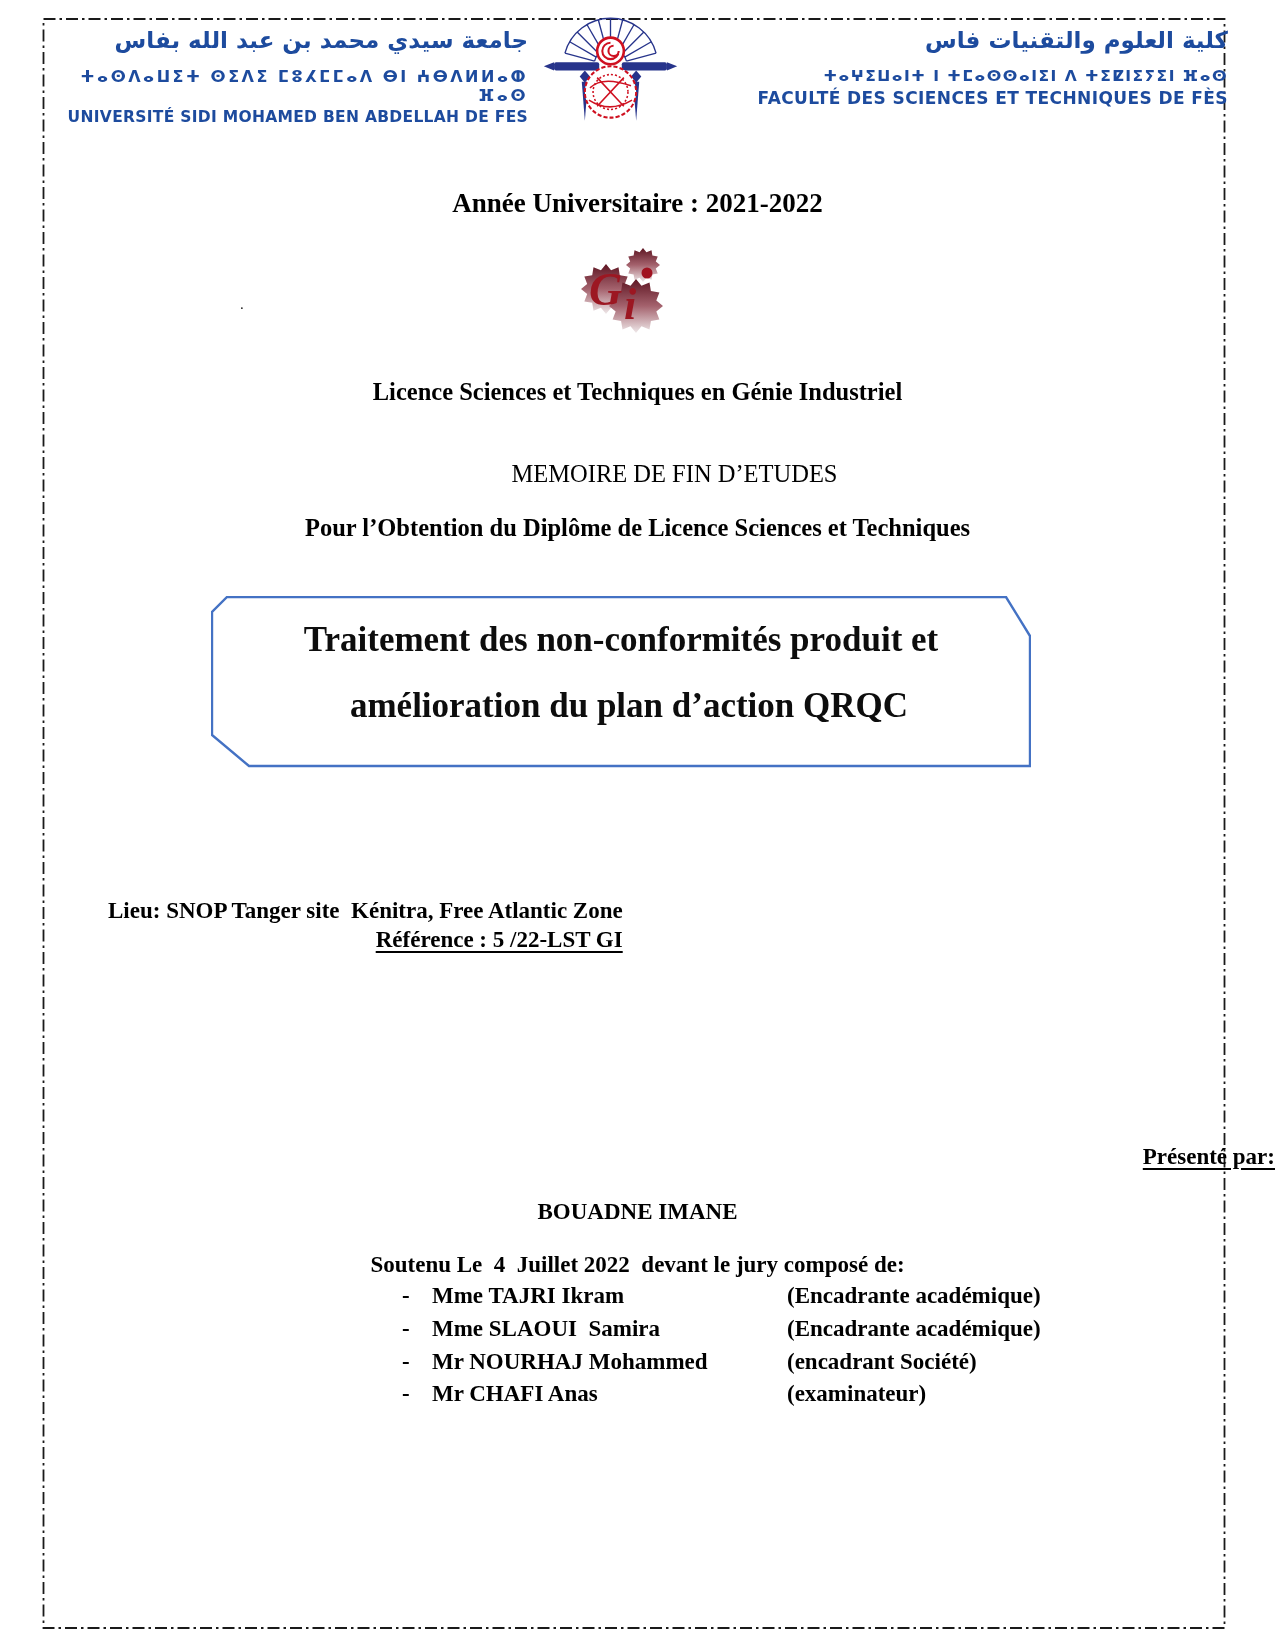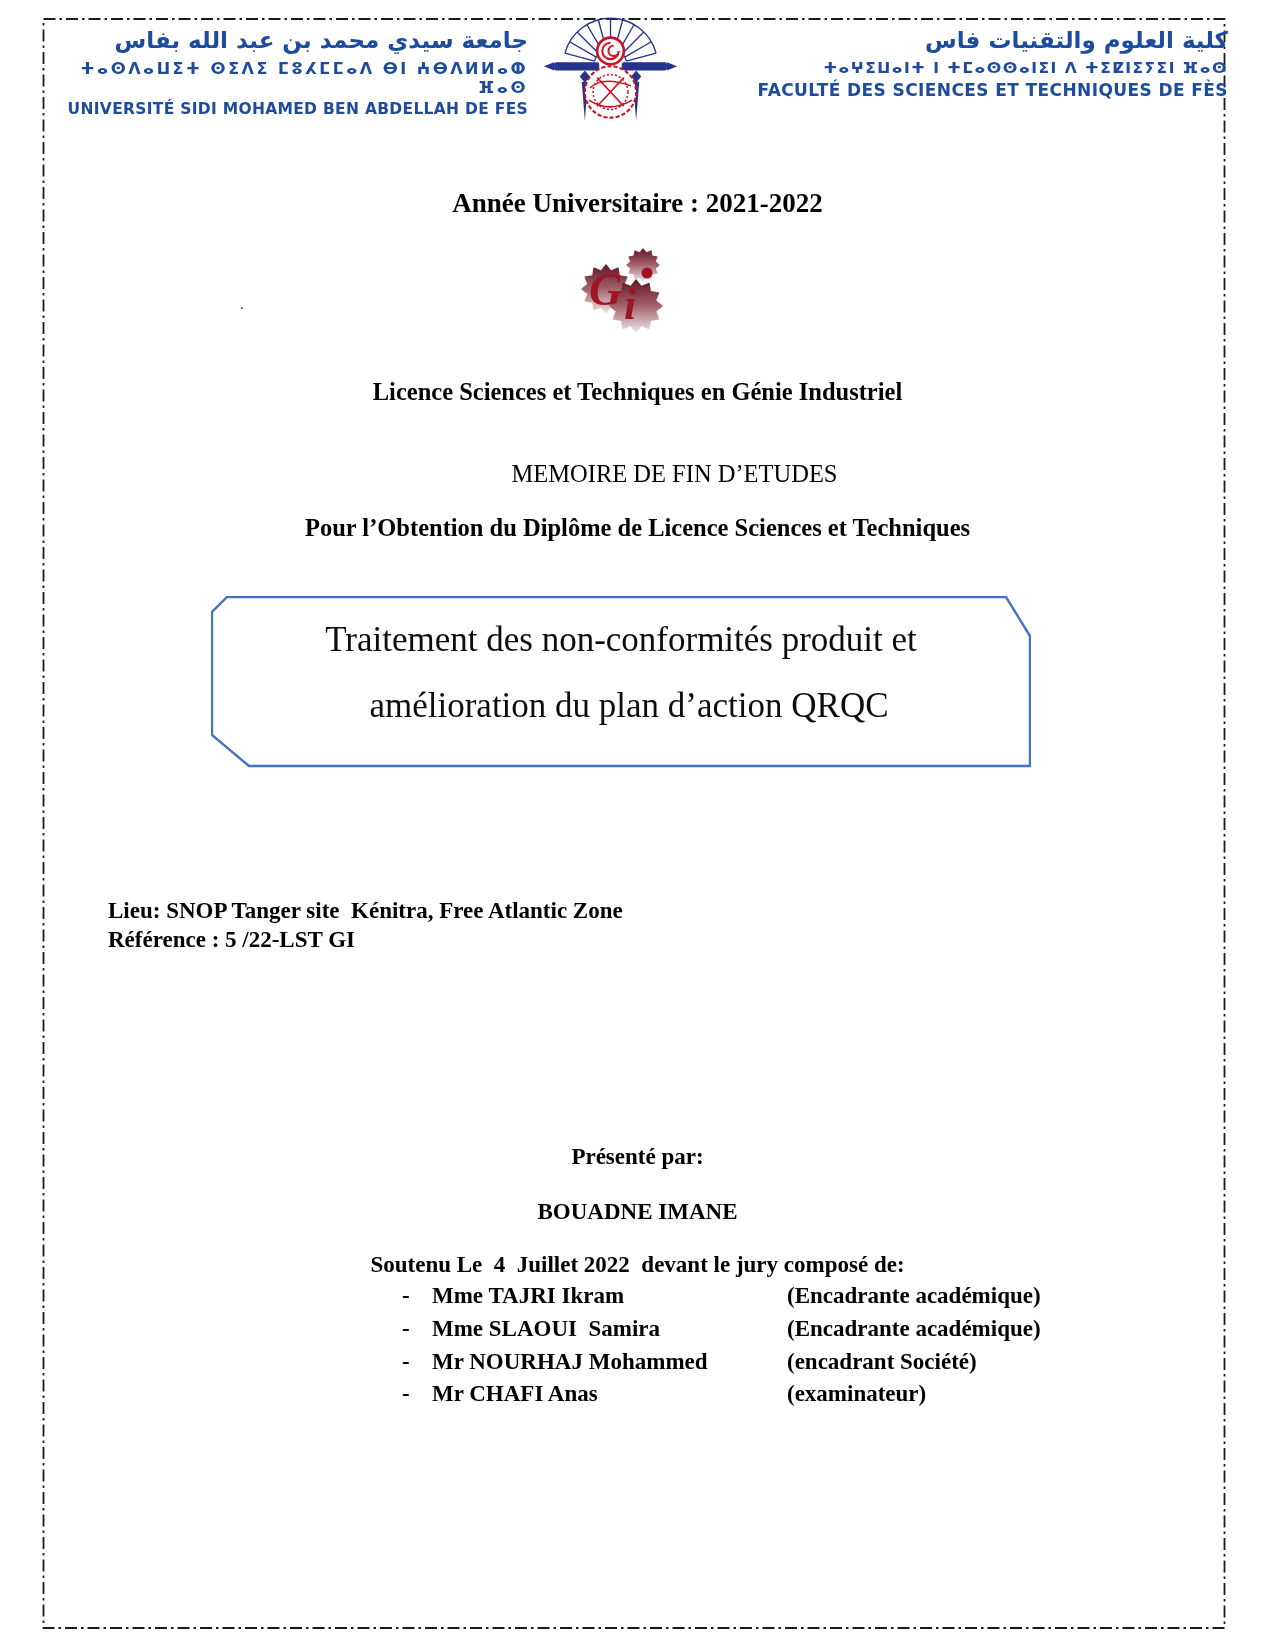--- a/index.html
+++ b/index.html
@@ -10,40 +10,40 @@
     font-family:"Liberation Serif", serif;
     color:#000;
     overflow:hidden;
   }
   .abs{position:absolute;}
   .center-line{position:absolute;left:0;width:1275px;text-align:center;margin-top:28px;}
   .pre{white-space:pre-wrap;}
   
   .hdr{color:#1d4b9e;text-align:right;font-family:"DejaVu Sans", sans-serif;}
   .hdr .ar{font-size:23px;font-weight:bold;line-height:1.25;direction:rtl;}
-  .hdr .tif{font-size:16px;font-weight:bold;letter-spacing:2.5px;margin-top:4px;}
+  .hdr .tif{font-size:16px;font-weight:bold;letter-spacing:2.5px;margin-top:12px;}
   .hdr .lat{font-size:15.5px;font-weight:bold;letter-spacing:.3px;margin-top:3px;}
   .hdr-right .ar{font-size:23px;}
   .hdr-right .tif{font-size:15.5px;letter-spacing:1.5px;}
   .hdr-right .lat{font-size:17px;letter-spacing:.4px;}
   .annee{top:160px;font-size:27px;font-weight:bold;}
   .licence{top:350px;font-size:24.5px;font-weight:bold;}
   .memoire{top:432px;font-size:24.5px;font-weight:normal;padding-left:37px;}
   .pour{top:486px;font-size:24.5px;font-weight:bold;}
   .stray-dot{left:240px;top:296px;font-size:15px;color:#222;}
   
   .title-box{left:211px;top:596px;width:820px;height:172px;}
   .title-box svg{position:absolute;left:0;top:0;}
   .title-text{position:absolute;left:0;width:100%;text-align:center;
-              font-size:35px;font-weight:normal;color:#0d0d0d;}
+              font-size:35px;font-weight:bold;color:#0d0d0d;}
   .title-l1{top:24px;}
   .title-l2{top:90px;margin-left:8px;}
   
   .lieu-block{left:108px;top:896px;font-size:23px;font-weight:bold;line-height:29px;}
-  .underlined{text-decoration-thickness:2px;text-underline-offset:4px;}
+  .underlined{text-decoration:underline;text-decoration-thickness:2px;text-underline-offset:4px;text-align:right;}
   
   .presente{top:1116px;font-size:23px;font-weight:bold;}
   .author{top:1171px;font-size:23px;font-weight:bold;}
   .soutenu{top:1224px;font-size:23px;font-weight:bold;}
   
   .jury{left:402px;top:1280px;font-size:23px;font-weight:bold;}
   .jury-row{display:flex;line-height:32.8px;}
   .j-dash{width:30px;}
   .j-name{width:355px;}
   .j-role{flex:1;}

